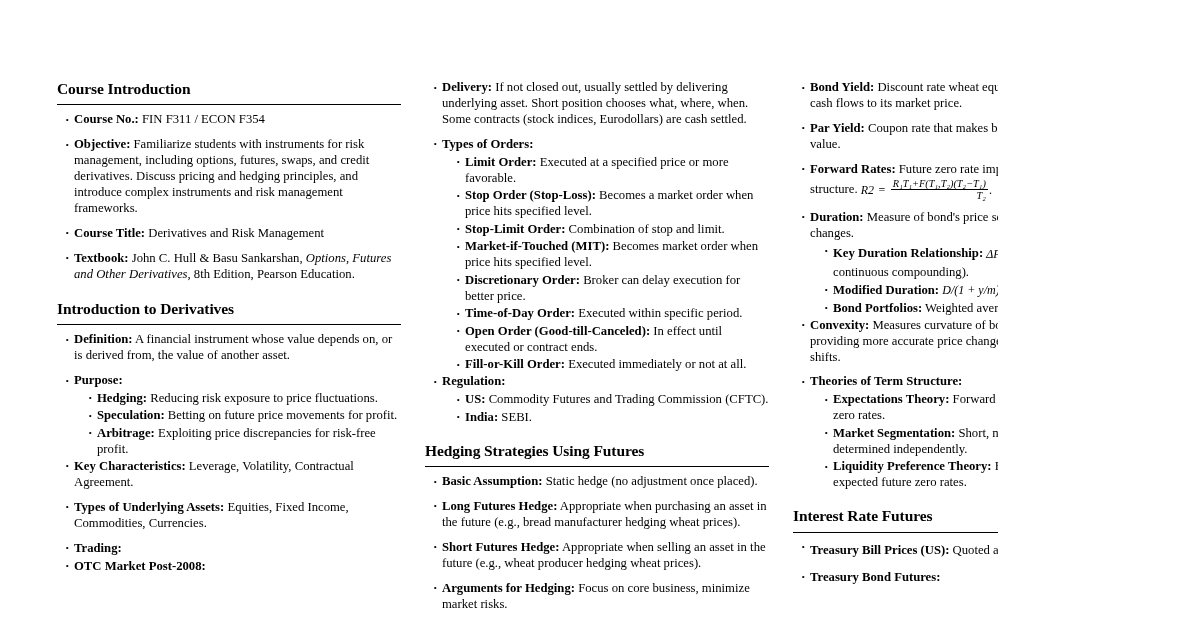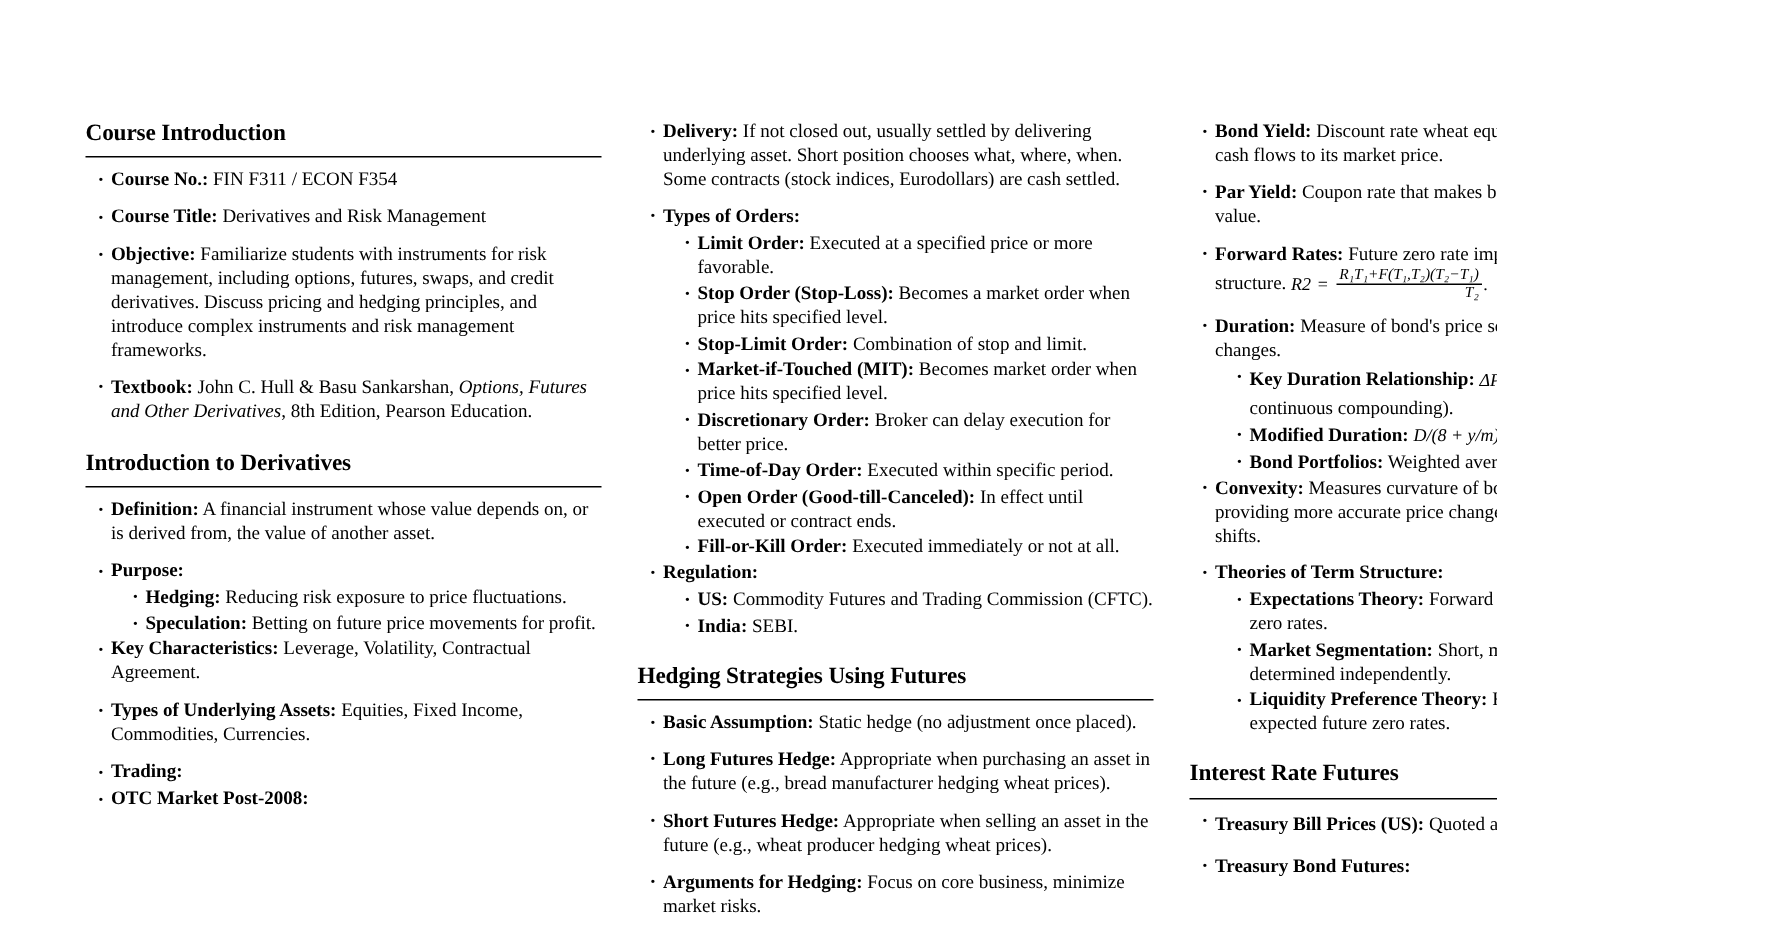--- a/index.html
+++ b/index.html
@@ -130,24 +130,24 @@
     <div class="column col1">
 
       <div class="section first">
         <h2 class="section-heading">Course Introduction</h2>
         <hr class="rule">
         <ul class="lvl1">
           <li class="item">
             <b class="lead">Course No.:</b><span> FIN F311 / ECON F354</span>
           </li>
           <li class="item">
+            <b class="lead">Objective:</b><span> Familiarize students with instruments for risk management, including options, futures, swaps, and credit derivatives. Discuss pricing and hedging principles, and introduce complex instruments and risk management frameworks.</span>
+          </li>
+          <li class="item">
             <b class="lead">Course Title:</b><span> Derivatives and Risk Management</span>
-          </li>
-          <li class="item">
-            <b class="lead">Objective:</b><span> Familiarize students with instruments for risk management, including options, futures, swaps, and credit derivatives. Discuss pricing and hedging principles, and introduce complex instruments and risk management frameworks.</span>
           </li>
           <li class="item">
             <b class="lead">Textbook:</b><span> John C. Hull &amp; Basu Sankarshan, </span><i class="ital">Options, Futures and Other Derivatives</i><span>, 8th Edition, Pearson Education.</span>
           </li>
         </ul>
       </div>
 
       <div class="section">
         <h2 class="section-heading">Introduction to Derivatives</h2>
         <hr class="rule">
@@ -156,20 +156,23 @@
             <b class="lead">Definition:</b><span> A financial instrument whose value depends on, or is derived from, the value of another asset.</span>
           </li>
           <li class="item tight">
             <b class="lead">Purpose:</b>
             <ul class="lvl2">
               <li class="item">
                 <b class="lead">Hedging:</b><span> Reducing risk exposure to price fluctuations.</span>
               </li>
               <li class="item">
                 <b class="lead">Speculation:</b><span> Betting on future price movements for profit.</span>
+              </li>
+              <li class="item">
+                <b class="lead">Arbitrage:</b><span> Exploiting price discrepancies for risk-free profit.</span>
               </li>
             </ul>
           </li>
           <li class="item">
             <b class="lead">Key Characteristics:</b><span> Leverage, Volatility, Contractual Agreement.</span>
           </li>
           <li class="item">
             <b class="lead">Types of Underlying Assets:</b><span> Equities, Fixed Income, Commodities, Currencies.</span>
           </li>
           <li class="item tight">
@@ -251,21 +254,21 @@
             <b class="lead">Duration:</b><span> Measure of bond's price sensitivity to interest rate changes.</span>
             <ul class="lvl2">
               <li class="item">
                 <b class="lead">Key Duration Relationship:</b>
                 <span class="math">
                   <span>ΔP ≈ −DP</span><span class="frac"><span class="num">Δy</span><span class="den">1+y/m</span></span>
                 </span><span> (for non-continuous compounding).</span>
               </li>
               <li class="item">
                 <b class="lead">Modified Duration:</b>
-                <span class="math">D/(8 + y/m)</span><span>.</span>
+                <span class="math">D/(1 + y/m)</span><span>.</span>
               </li>
               <li class="item"><b class="lead">Bond Portfolios:</b><span> Weighted average duration.</span></li>
             </ul>
           </li>
 
           <li class="item"><b class="lead">Convexity:</b><span> Measures curvature of bond price-yield relationship, providing more accurate price change estimates for larger yield shifts.</span></li>
 
           <li class="item tight">
             <b class="lead">Theories of Term Structure:</b>
             <ul class="lvl2">

